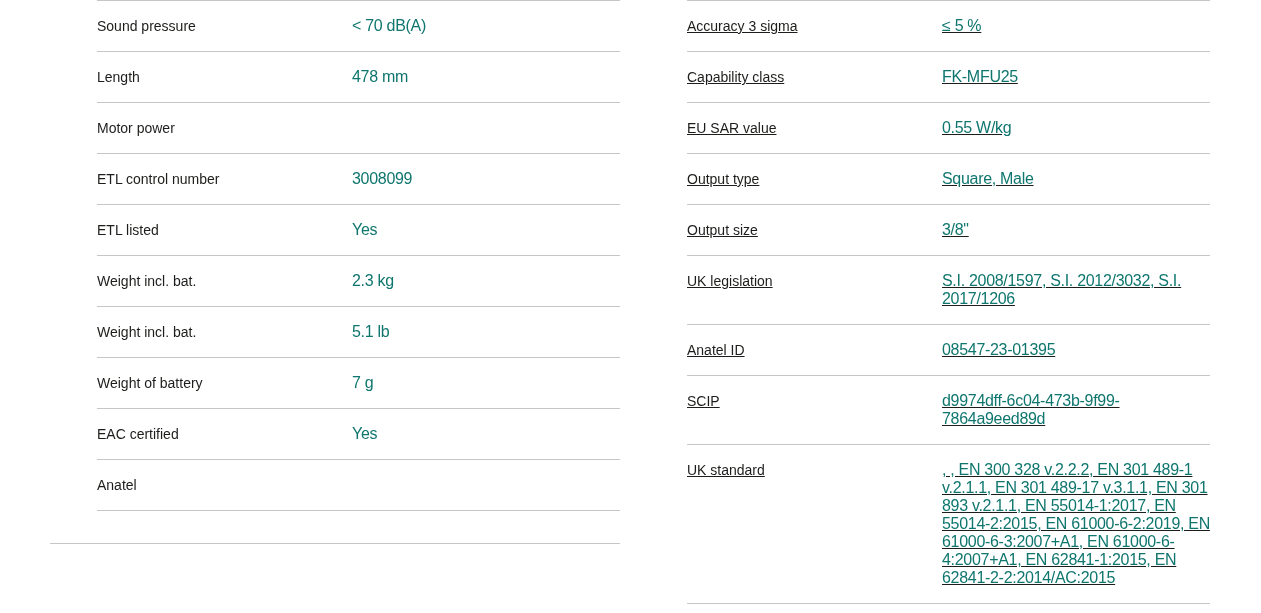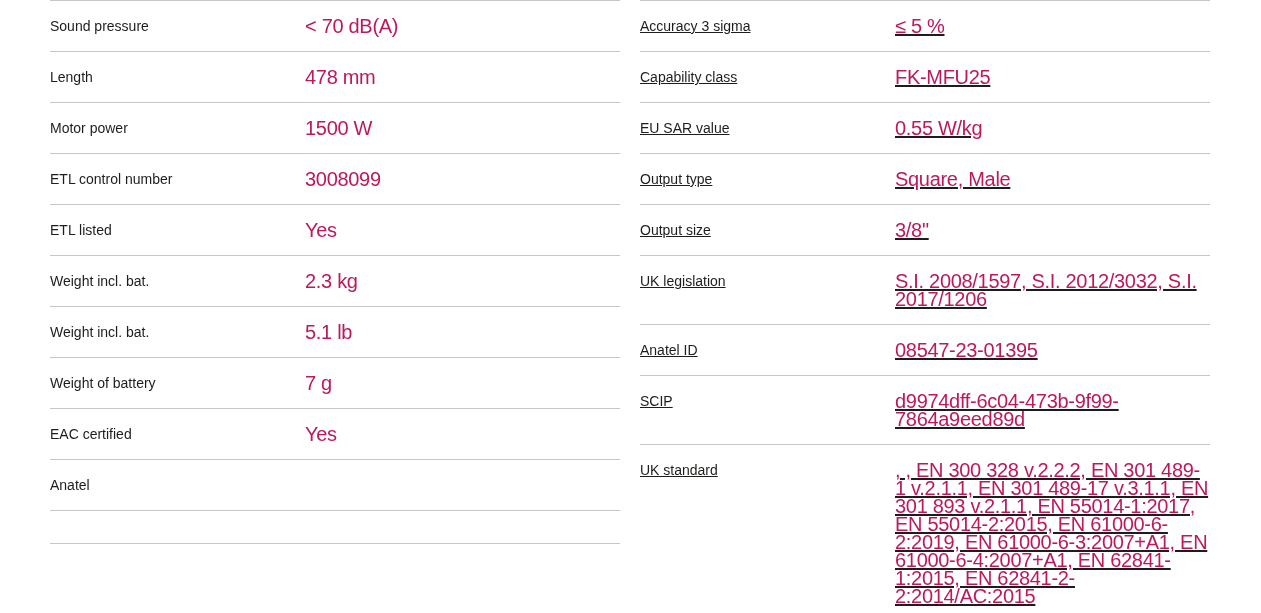--- a/index.html
+++ b/index.html
@@ -27,56 +27,56 @@
     border-bottom: 1px solid #c6c6c6;
   }
   .spec-table-left  { left: 50px; }
   .spec-table-right { left: 640px; text-decoration: underline; }
   .spec-row {
     display: flex;
     align-items: flex-start;
     border-top: 1px solid #c6c6c6;
     padding: 16px 0;
     box-sizing: border-box;
+    margin-left: 47px;
   }
   .spec-label {
     flex: 0 0 255px;
     width: 255px;
     padding-right: 12px;
     box-sizing: border-box;
     font-size: 14px;
     line-height: 18px;
     color: #1d1d1b;
   }
   .spec-value {
     flex: 1 1 auto;
-    font-size: 20px;
+    font-size: 16px;
     line-height: 18px;
     letter-spacing: -0.3px;
-    color: #be185d;
+    color: #0f766e;
     word-wrap: break-word;
     min-width: 0;
   }
 </style>
 </head>
 <body>
 
 <div class="page">
   <section class="spec-table spec-table-left" id="spec-table-left">
       <div class="spec-row">
         <div class="spec-label">Sound pressure</div>
         <div class="spec-value">&lt; 70 dB(A)</div>
       </div>
       <div class="spec-row">
         <div class="spec-label">Length</div>
         <div class="spec-value">478 mm</div>
       </div>
       <div class="spec-row">
         <div class="spec-label">Motor power</div>
-        <div class="spec-value">1500 W</div>
       </div>
       <div class="spec-row">
         <div class="spec-label">ETL control number</div>
         <div class="spec-value">3008099</div>
       </div>
       <div class="spec-row">
         <div class="spec-label">ETL listed</div>
         <div class="spec-value">Yes</div>
       </div>
       <div class="spec-row">

